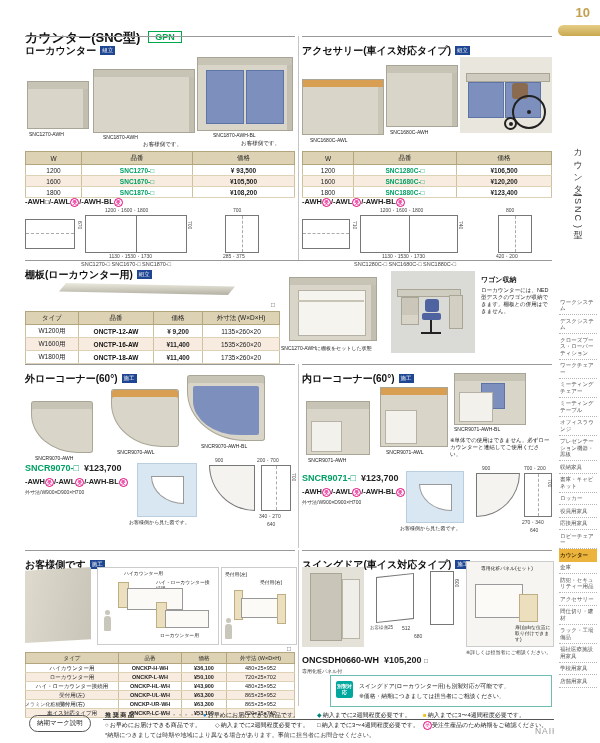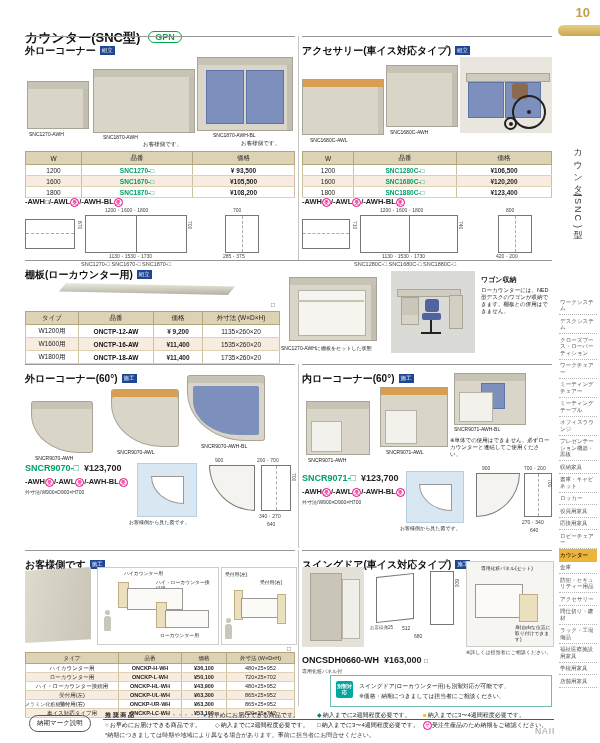--- a/index.html
+++ b/index.html
@@ -1,21 +1,21 @@
 <!DOCTYPE html>
 <html><head>
 <meta charset="utf-8">
 <style>
   html,body{margin:0;padding:0;background:#fff;}
   .page{position:relative;width:600px;height:743px;background:#fff;overflow:hidden;
         font-family:"Liberation Sans","DejaVu Sans",sans-serif;color:#222;}
   
   .hd{position:absolute;left:25px;top:8px;}
   .ttl{font-size:13px;font-weight:bold;color:#111;}
-  .gpn{display:inline-block;border:1.5px solid #00a84d;color:#00a84d;border-radius:6px;
+  .gpn{display:inline-block;border:1.5px solid #00a84d;color:#00a84d;border-radius:0;
        font-size:9px;font-weight:bold;padding:0 6px;margin-left:8px;vertical-align:2px;margin-top:23px;}
   
   .sec{position:absolute;border-top:1px solid #999;}
   .h2{position:absolute;left:0;top:3px;white-space:nowrap;}
   .st{font-size:10px;font-weight:bold;color:#111;}
   .bdg{display:inline-block;background:#1e4693;color:#fff;font-size:5.5px;padding:1px 2px;
        margin-left:4px;vertical-align:2px;}
   .vl{position:absolute;width:1px;background:#c5c5c5;}
   
   .tb{position:absolute;border-collapse:collapse;font-size:6.5px;border-top:1.5px solid #666;
@@ -109,21 +109,21 @@
   <div class="hd">
     <span class="ttl">カウンター(SNC型)</span><span class="gpn">GPN</span>
   </div>
 
   <div class="vl" style="left:298px;top:36px;height:224px"></div>
   <div class="vl" style="left:298px;top:364px;height:184px"></div>
   <div class="vl" style="left:298px;top:550px;height:156px"></div>
 
   <section class="sec" style="left:25px;top:36px;width:270px;height:224px">
     <div class="h2">
-      <span class="st">外ローコーナー</span><span class="bdg">組立</span>
+      <span class="st">ローカウンター</span><span class="bdg">組立</span>
     </div>
     <div class="cab" style="left:2px;top:44px;width:60px;height:46px"></div>
     <div class="cab" style="left:68px;top:32px;width:100px;height:62px"></div>
     <div class="cab" style="left:172px;top:20px;width:94px;height:72px">
       <div class="bluep" style="left:8px;top:12px;width:36px;height:52px"></div>
       <div class="bluep" style="left:48px;top:12px;width:36px;height:52px"></div>
     </div>
     <span class="ilab" style="left:4px;top:94px">SNC1270-AWH</span>
     <span class="ilab" style="left:78px;top:97px">SNC1870-AWH</span>
     <span class="cap" style="left:118px;top:104px">お客様側です。</span>
@@ -436,21 +436,21 @@
     <span class="dim" style="left:100px;top:74px">512</span>
     <span class="dim" style="left:112px;top:82px">680</span>
     <span class="dim" style="left:68px;top:74px;font-size:4.5px">お客様側25</span>
     <div class="diag" style="left:164px;top:10px;width:86px;height:84px;background:#f6f5f1">
       <span class="dlab" style="left:14px;top:3px">専用化粧パネル(セット)</span>
       <div class="wbox" style="left:8px;top:22px;width:46px;height:32px"></div>
       <div class="tanp" style="left:52px;top:32px;width:17px;height:26px"></div>
       <span class="dlab" style="left:48px;top:62px;width:36px">扉(自由な位置に取り付けできます)</span>
     </div>
     <div class="codeln" style="left:0;top:104px">
-      <span style="color:#111">ONCSDH0660-WH</span>&nbsp;&nbsp;<span>¥163,000</span>&nbsp;<span class="mksq">□</span>
+      <span style="color:#111">ONCSDH0660-WH</span>&nbsp;&nbsp;<span>¥105,200</span>&nbsp;<span class="mksq">□</span>
     </div>
     <span class="n5" style="left:0;top:117px">専用化粧パネル付</span>
     <span class="n5" style="left:164px;top:98px">※詳しくは担当者にご相談ください。</span>
     <div class="gbox" style="left:28px;top:124px;width:220px;height:30px">
       <div class="tbadge" style="left:5px;top:5px">別製対応</div>
       <div style="position:absolute;left:28px;top:6px;font-size:5.8px">スイングドア(ローカウンター用)も別製対応が可能です。</div>
       <div style="position:absolute;left:28px;top:16px;font-size:5.8px">※価格・納期につきましては担当者にご相談ください。</div>
     </div>
   </section>
 

